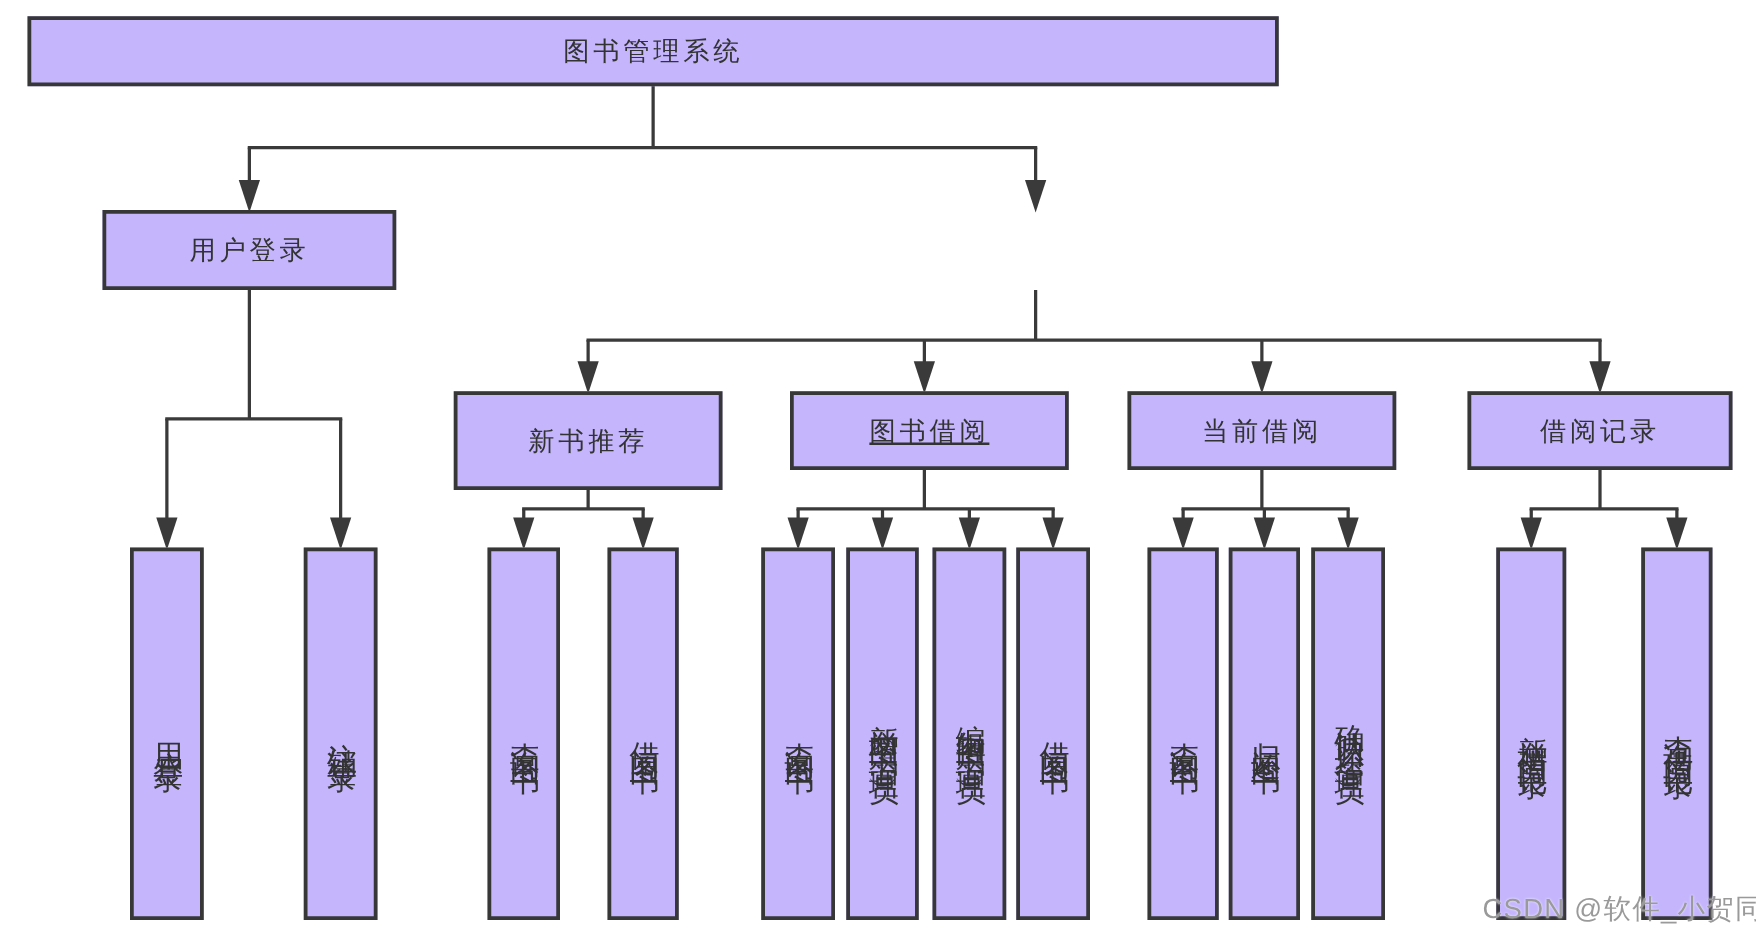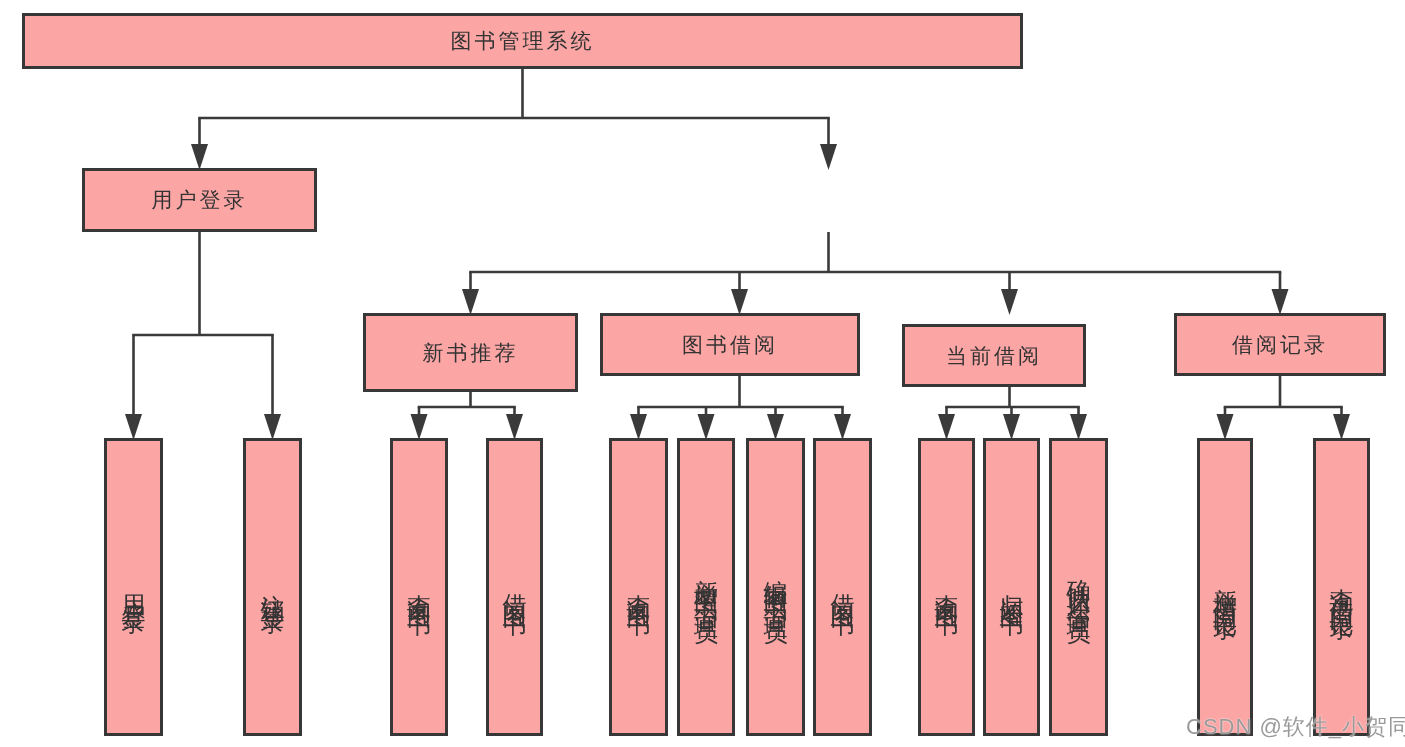--- a/index.html
+++ b/index.html
@@ -7,41 +7,41 @@
     position:relative;
     width:1405px;height:747px;
     background:#ffffff;
     overflow:hidden;
     font-family:"Liberation Sans","DejaVu Sans",sans-serif;
   }
   #connectors{position:absolute;left:0;top:0;z-index:1;}
   .hbox,.vbox{
     position:absolute;
     box-sizing:border-box;
-    background:#fca5a5;
+    background:#c4b5fd;
     border:3px solid #373737;
     color:#333333;
     display:flex;align-items:center;justify-content:center;
     z-index:2;
   }
   .hbox{font-size:21px;letter-spacing:3px;}
   .vbox{
     top:438px;height:298px;
     writing-mode:vertical-rl;
     text-orientation:mixed;
     font-size:24px;letter-spacing:6px;
     line-height:1;
   }
   
   #n-root{left:22px;top:13px;width:1001px;height:56px;}
   #n-user_login{left:82px;top:168px;width:235px;height:64px;}
   #n-book_mgmt{left:710px;top:168px;width:237px;height:65px;}
   #n-new_book_rec{left:363px;top:313px;width:215px;height:79px;}
-  #n-book_borrow{left:600px;top:313px;width:260px;height:63px;}
-  #n-current_borrow{left:902px;top:313px;width:184px;height:63px;margin-top:11px;}
+  #n-book_borrow{left:632px;top:313px;width:223px;height:63px;text-decoration:underline;}
+  #n-current_borrow{left:902px;top:313px;width:215px;height:63px;}
   #n-borrow_record{left:1174px;top:313px;width:212px;height:63px;}
   
   #n-a1{left:104px;width:59px;}
   #n-a2{left:243px;width:59px;}
   #n-b1{left:390px;width:58px;}
   #n-b2{left:486px;width:57px;}
   #n-c1{left:609px;width:59px;}
   #n-c2{left:677px;width:58px;}
   #n-c3{left:746px;width:59px;}
   #n-c4{left:813px;width:59px;}

